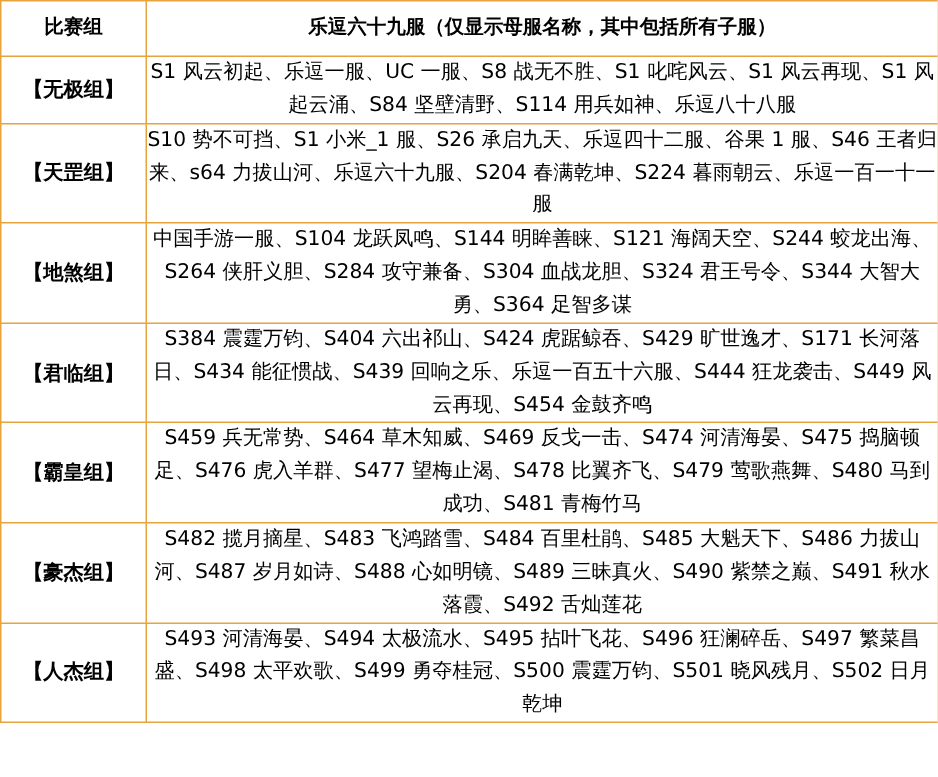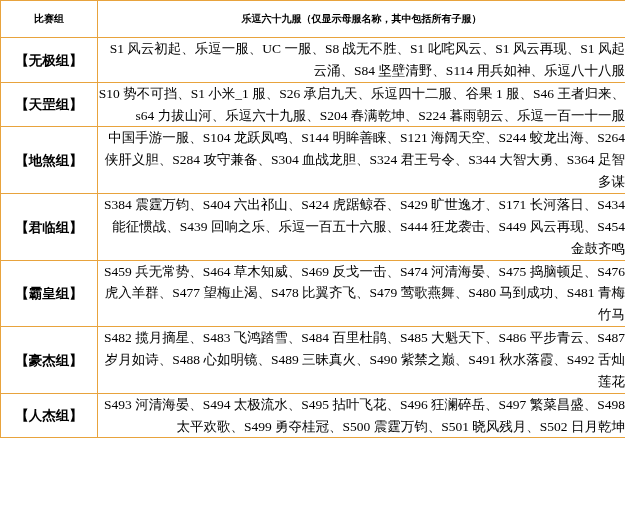--- a/index.html
+++ b/index.html
@@ -26,40 +26,39 @@
     padding: 0;
   }
   .col-group {
     width: 97px;
   }
   .col-list {
     width: 528px;
   }
   thead th {
     font-weight: bold;
-    font-size: 10px;
+    font-size: 13px;
     text-align: center;
     height: 36px;
     padding: 6px 4px;
     line-height: 1.4;
   }
   td.group-cell {
     text-align: center;
     font-weight: bold;
     font-size: 13.5px;
     padding: 6px 2px;
     line-height: 1.5;
   }
   td.list-cell {
-    text-align: right;
+    text-align: center;
     font-size: 13.5px;
     padding: 7px 8px 7px 7px;
     line-height: 1.62;
     word-break: break-all;
-    font-family: Liberation Serif, serif;
   }
 </style>
 </head>
 <body>
 
 <table class="server-table">
   <colgroup>
     <col class="col-group">
     <col class="col-list">
   </colgroup>
@@ -85,20 +84,20 @@
     <tr>
       <td class="group-cell">【君临组】</td>
       <td class="list-cell">S384 震霆万钧、S404 六出祁山、S424 虎踞鲸吞、S429 旷世逸才、S171 长河落日、S434 能征惯战、S439 回响之乐、乐逗一百五十六服、S444 狂龙袭击、S449 风云再现、S454 金鼓齐鸣</td>
     </tr>
     <tr>
       <td class="group-cell">【霸皇组】</td>
       <td class="list-cell">S459 兵无常势、S464 草木知威、S469 反戈一击、S474 河清海晏、S475 捣脑顿足、S476 虎入羊群、S477 望梅止渴、S478 比翼齐飞、S479 莺歌燕舞、S480 马到成功、S481 青梅竹马</td>
     </tr>
     <tr>
       <td class="group-cell">【豪杰组】</td>
-      <td class="list-cell">S482 揽月摘星、S483 飞鸿踏雪、S484 百里杜鹃、S485 大魁天下、S486 平步青云、S487 岁月如诗、S488 心如明镜、S489 三昧真火、S490 紫禁之巅、S491 秋水落霞、S492 舌灿莲花</td>
+      <td class="list-cell">S482 揽月摘星、S483 飞鸿踏雪、S484 百里杜鹃、S485 大魁天下、S486 力拔山河、S487 岁月如诗、S488 心如明镜、S489 三昧真火、S490 紫禁之巅、S491 秋水落霞、S492 舌灿莲花</td>
     </tr>
     <tr>
       <td class="group-cell">【人杰组】</td>
       <td class="list-cell">S493 河清海晏、S494 太极流水、S495 拈叶飞花、S496 狂澜碎岳、S497 繁菜昌盛、S498 太平欢歌、S499 勇夺桂冠、S500 震霆万钧、S501 晓风残月、S502 日月乾坤</td>
     </tr>
   </tbody>
 </table>
 
 </body></html>

